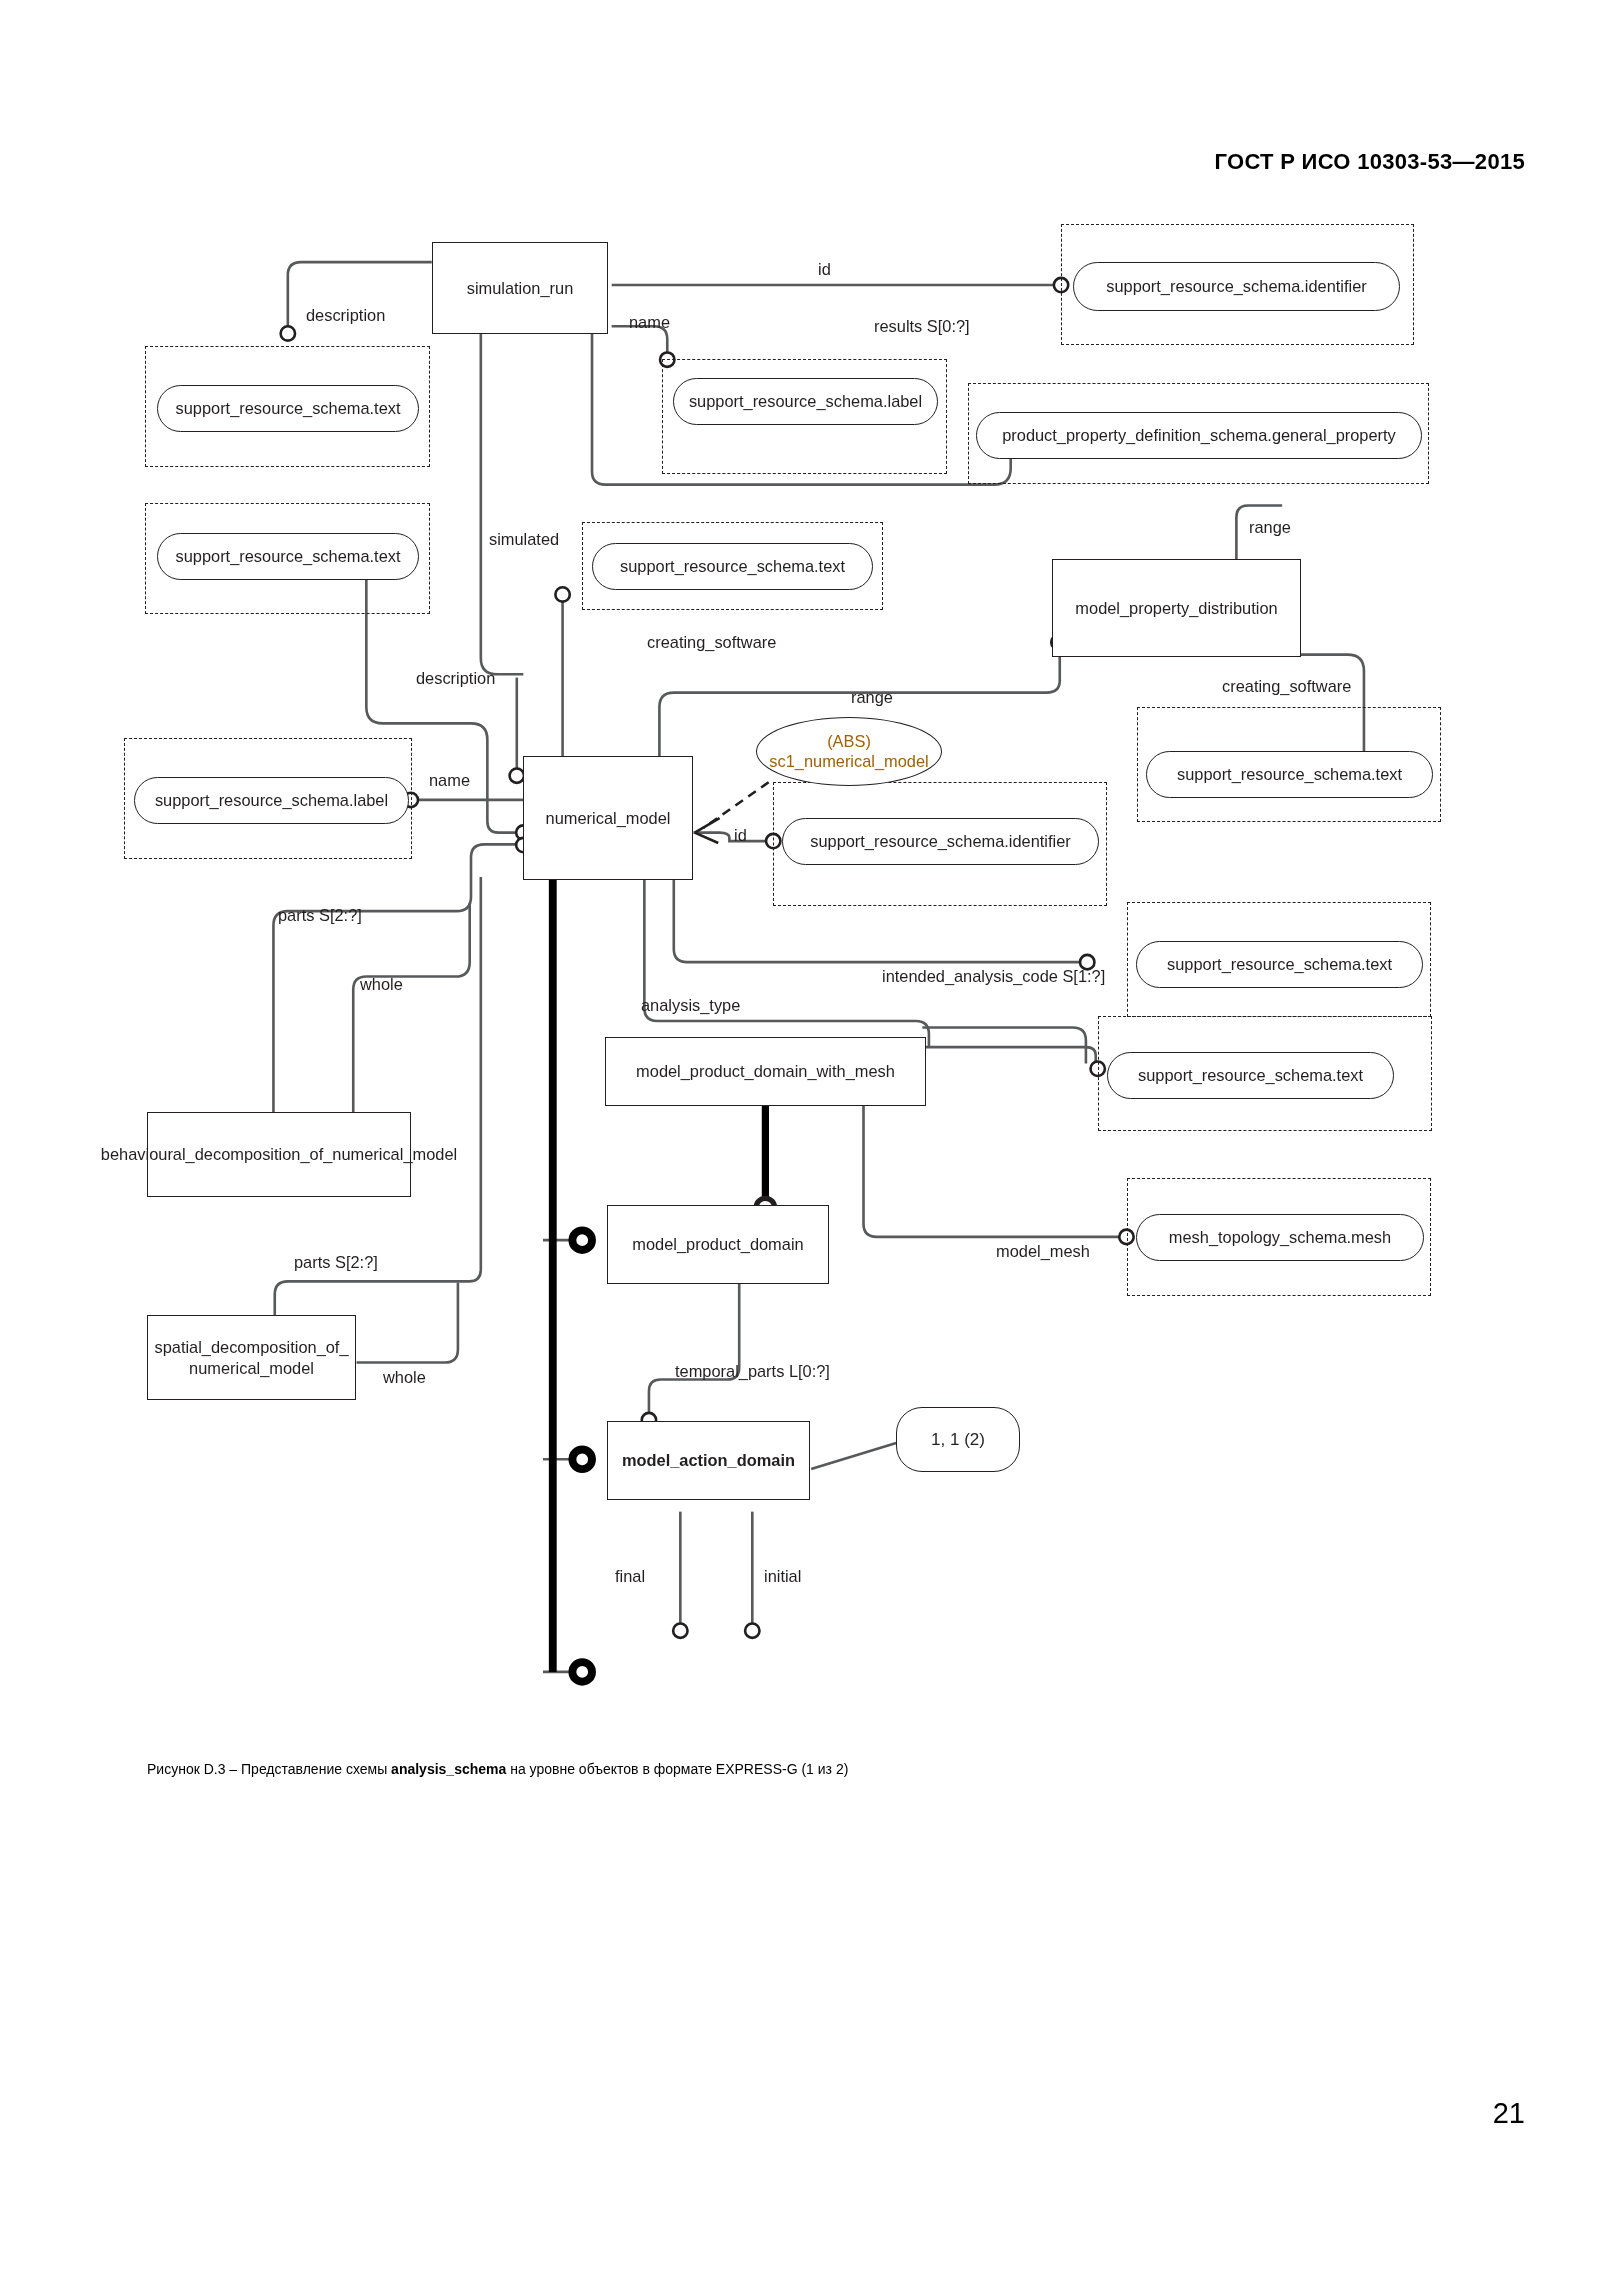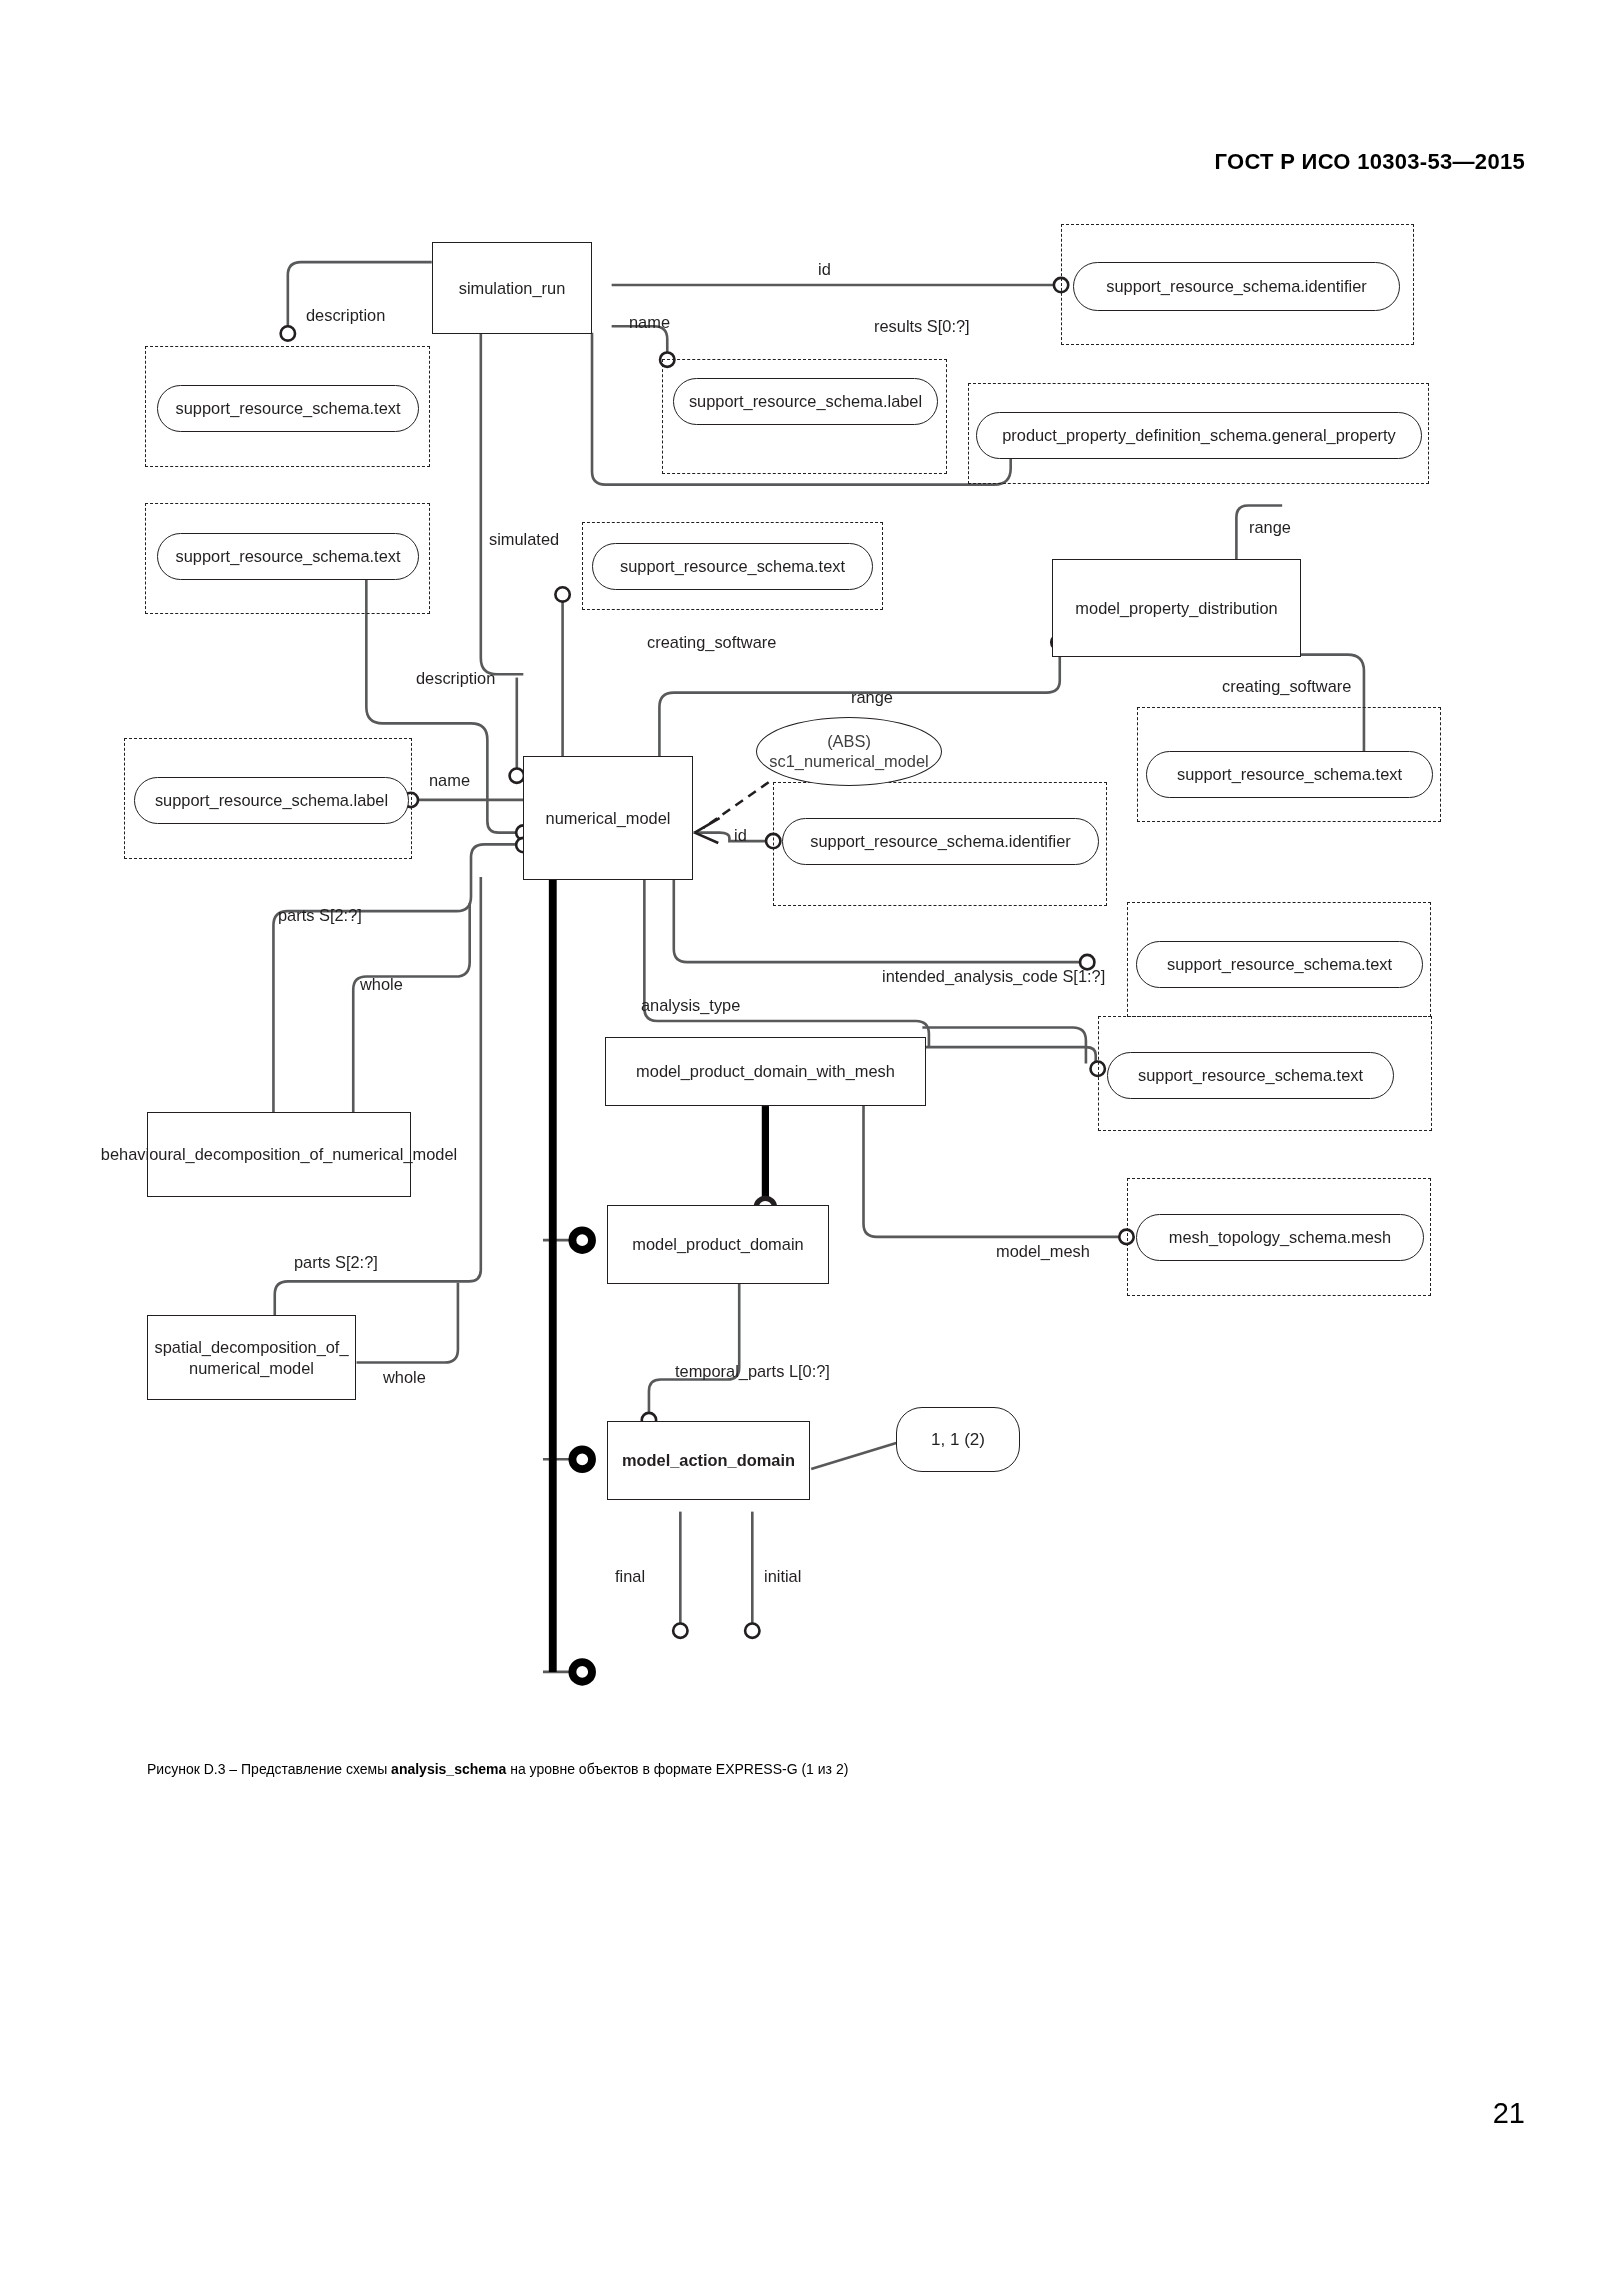--- a/index.html
+++ b/index.html
@@ -70,21 +70,21 @@
   
   .ellipse{
     position:absolute;
     border:1.3px solid #231f20;
     border-radius:50%;
     background:#fff;
     box-sizing:border-box;
     display:flex;align-items:center;justify-content:center;
     text-align:center;
     font-size:16.4px;line-height:1.2;
-    color:#404040;
+    color:#a16207;
   }
 
   
   .pageref{
     position:absolute;
     border:1.3px solid #231f20;
     border-radius:26px;
     background:#fff;
     box-sizing:border-box;
     display:flex;align-items:center;justify-content:center;
@@ -221,21 +221,21 @@
     <div class="frame" style="left:968px;top:383px;width:461px;height:101px;"></div>
     <div class="frame" style="left:145px;top:503px;width:285px;height:111px;"></div>
     <div class="frame" style="left:582px;top:522px;width:301px;height:88px;"></div>
     <div class="frame" style="left:1137px;top:707px;width:304px;height:115px;"></div>
     <div class="frame" style="left:124px;top:738px;width:288px;height:121px;"></div>
     <div class="frame" style="left:773px;top:782px;width:334px;height:124px;"></div>
     <div class="frame" style="left:1127px;top:902px;width:304px;height:115px;"></div>
     <div class="frame" style="left:1098px;top:1016px;width:334px;height:115px;"></div>
     <div class="frame" style="left:1127px;top:1178px;width:304px;height:118px;"></div>
 
-    <div class="ent" style="left:432px;top:242px;width:160px;height:92px;">
+    <div class="ent" style="left:432px;top:242px;width:176px;height:92px;">
       <span>simulation_run</span>
     </div>
 
     <div class="ent" style="left:1052px;top:559px;width:249px;height:98px;">
       <span>model_property_distribution</span>
     </div>
 
     <div class="ent" style="left:523px;top:756px;width:170px;height:124px;">
       <span>numerical_model</span>
     </div>

